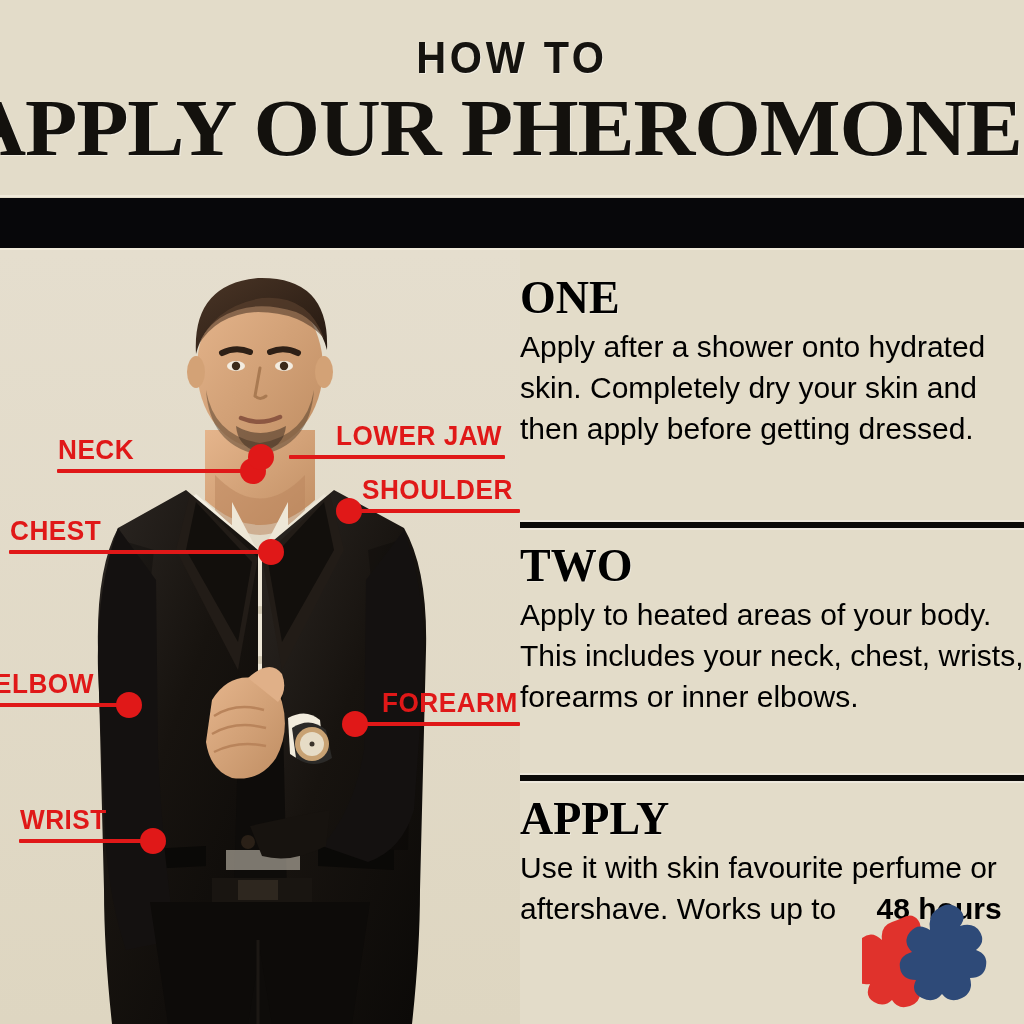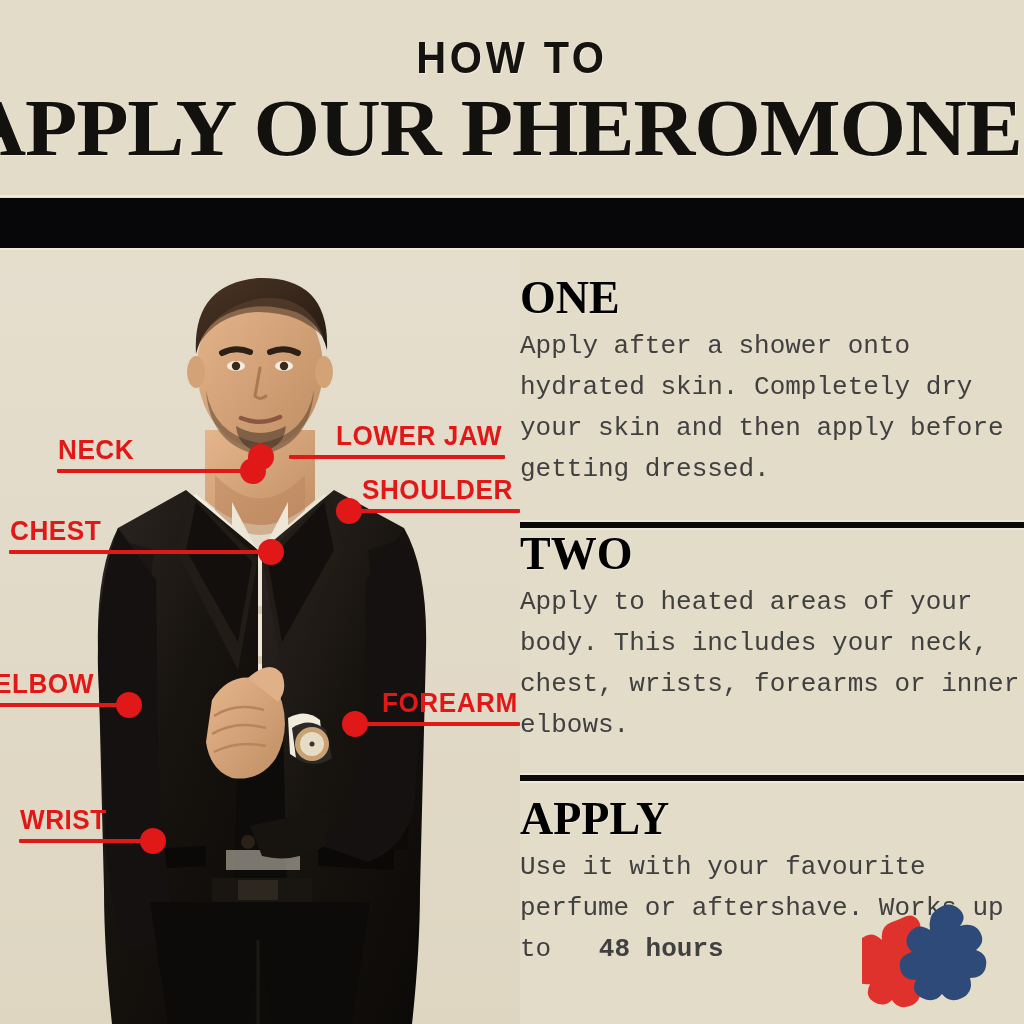--- a/index.html
+++ b/index.html
@@ -102,25 +102,25 @@
     font-family:"Liberation Serif", serif;
     font-weight:bold;
     font-size:46px;
     line-height:48px;
     color:#000000;
     letter-spacing:0px;
     margin:0 0 4px 0;
     text-shadow:1px 1px 0 rgba(255,255,255,.35);
   }
   .step .body{
-    font-family:Liberation Mono, monospace;
+    font-family:Liberation Sans, sans-serif;
     font-weight:normal;
-    font-size:26px;
+    font-size:30px;
     line-height:41px;
-    color:#404040;
+    color:#000000;
     margin:0;
   }
   .step .body b{font-weight:bold;margin-left:32px;}
   .divider{
     position:absolute;left:0;width:506px;height:6px;
     background:#0b0a08;
     box-shadow:0 2px 0 rgba(255,255,255,.35), 0 -2px 0 rgba(255,255,255,.3);
   }
 
   
@@ -289,30 +289,30 @@
 
   <div class="steps">
 
     <div class="step" style="top:24px;">
       <div class="num">ONE</div>
       <p class="body">Apply after a shower onto hydrated skin. Completely dry your skin and then apply before getting dressed.</p>
     </div>
 
     <div class="divider" style="top:272px;"></div>
 
-    <div class="step" style="top:280px;">
+    <div class="step" style="top:292px;">
       <div class="num">TWO</div>
       <p class="body">Apply to heated areas of your body. This includes your neck, chest, wrists, forearms or inner elbows.</p>
     </div>
 
     <div class="divider" style="top:525px;"></div>
 
     <div class="step" style="top:545px;">
       <div class="num">APPLY</div>
-      <p class="body"><span>Use it with your favourite perfume or aftershave. Works up to </span><b>48 hours</b></p>
+      <p class="body"><span>Use it with skin favourite perfume or aftershave. Works up to </span><b>48 hours</b></p>
     </div>
   </div>
 
   <div class="logo">
     <svg viewBox="0 0 140 118" width="140" height="118">
       <g>
         <path d="M40,22
                  q10,-6 16,2 q6,8 -2,14 q14,-2 20,8 q6,10 -4,18
                  q10,6 6,18 q-4,12 -18,10 q2,14 -10,18
                  q-12,4 -18,-6 q-8,8 -18,2 q-10,-6 -4,-18

